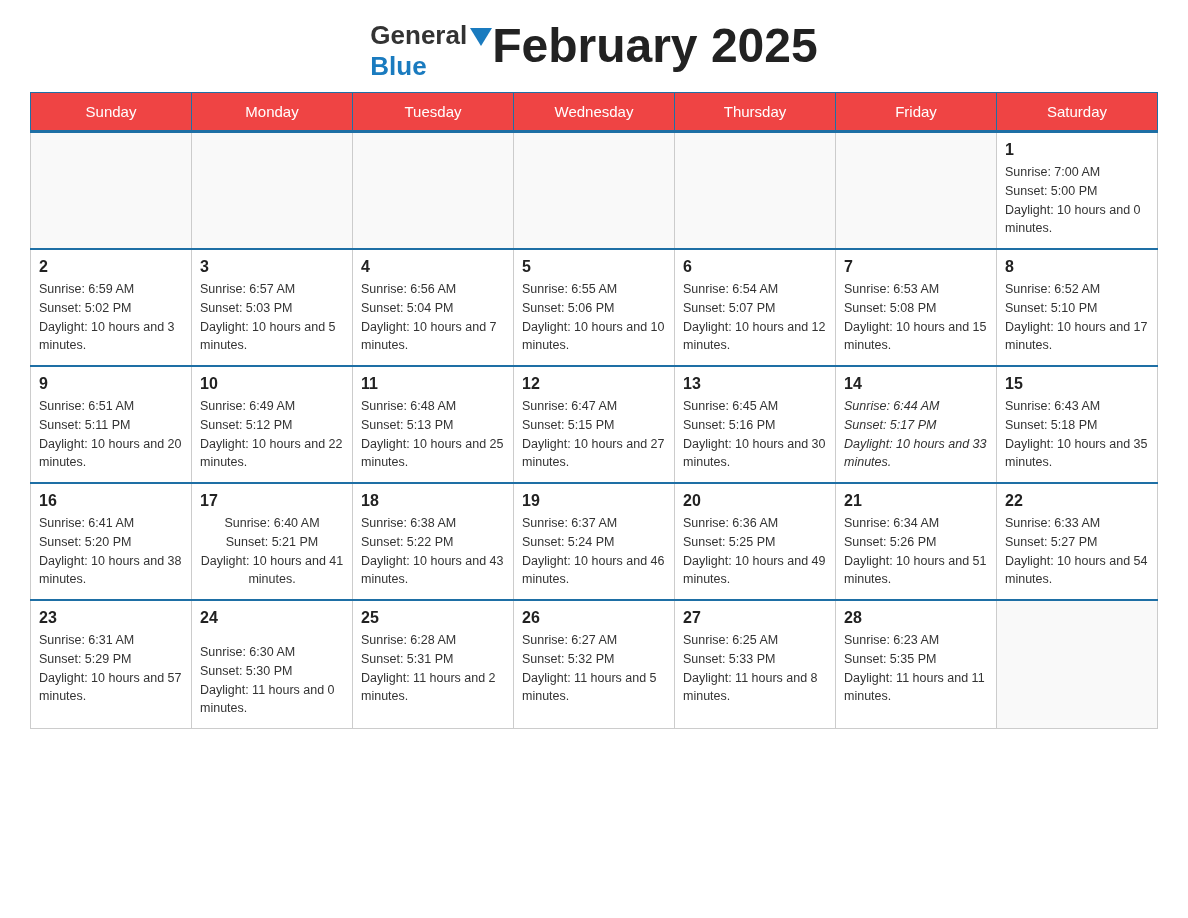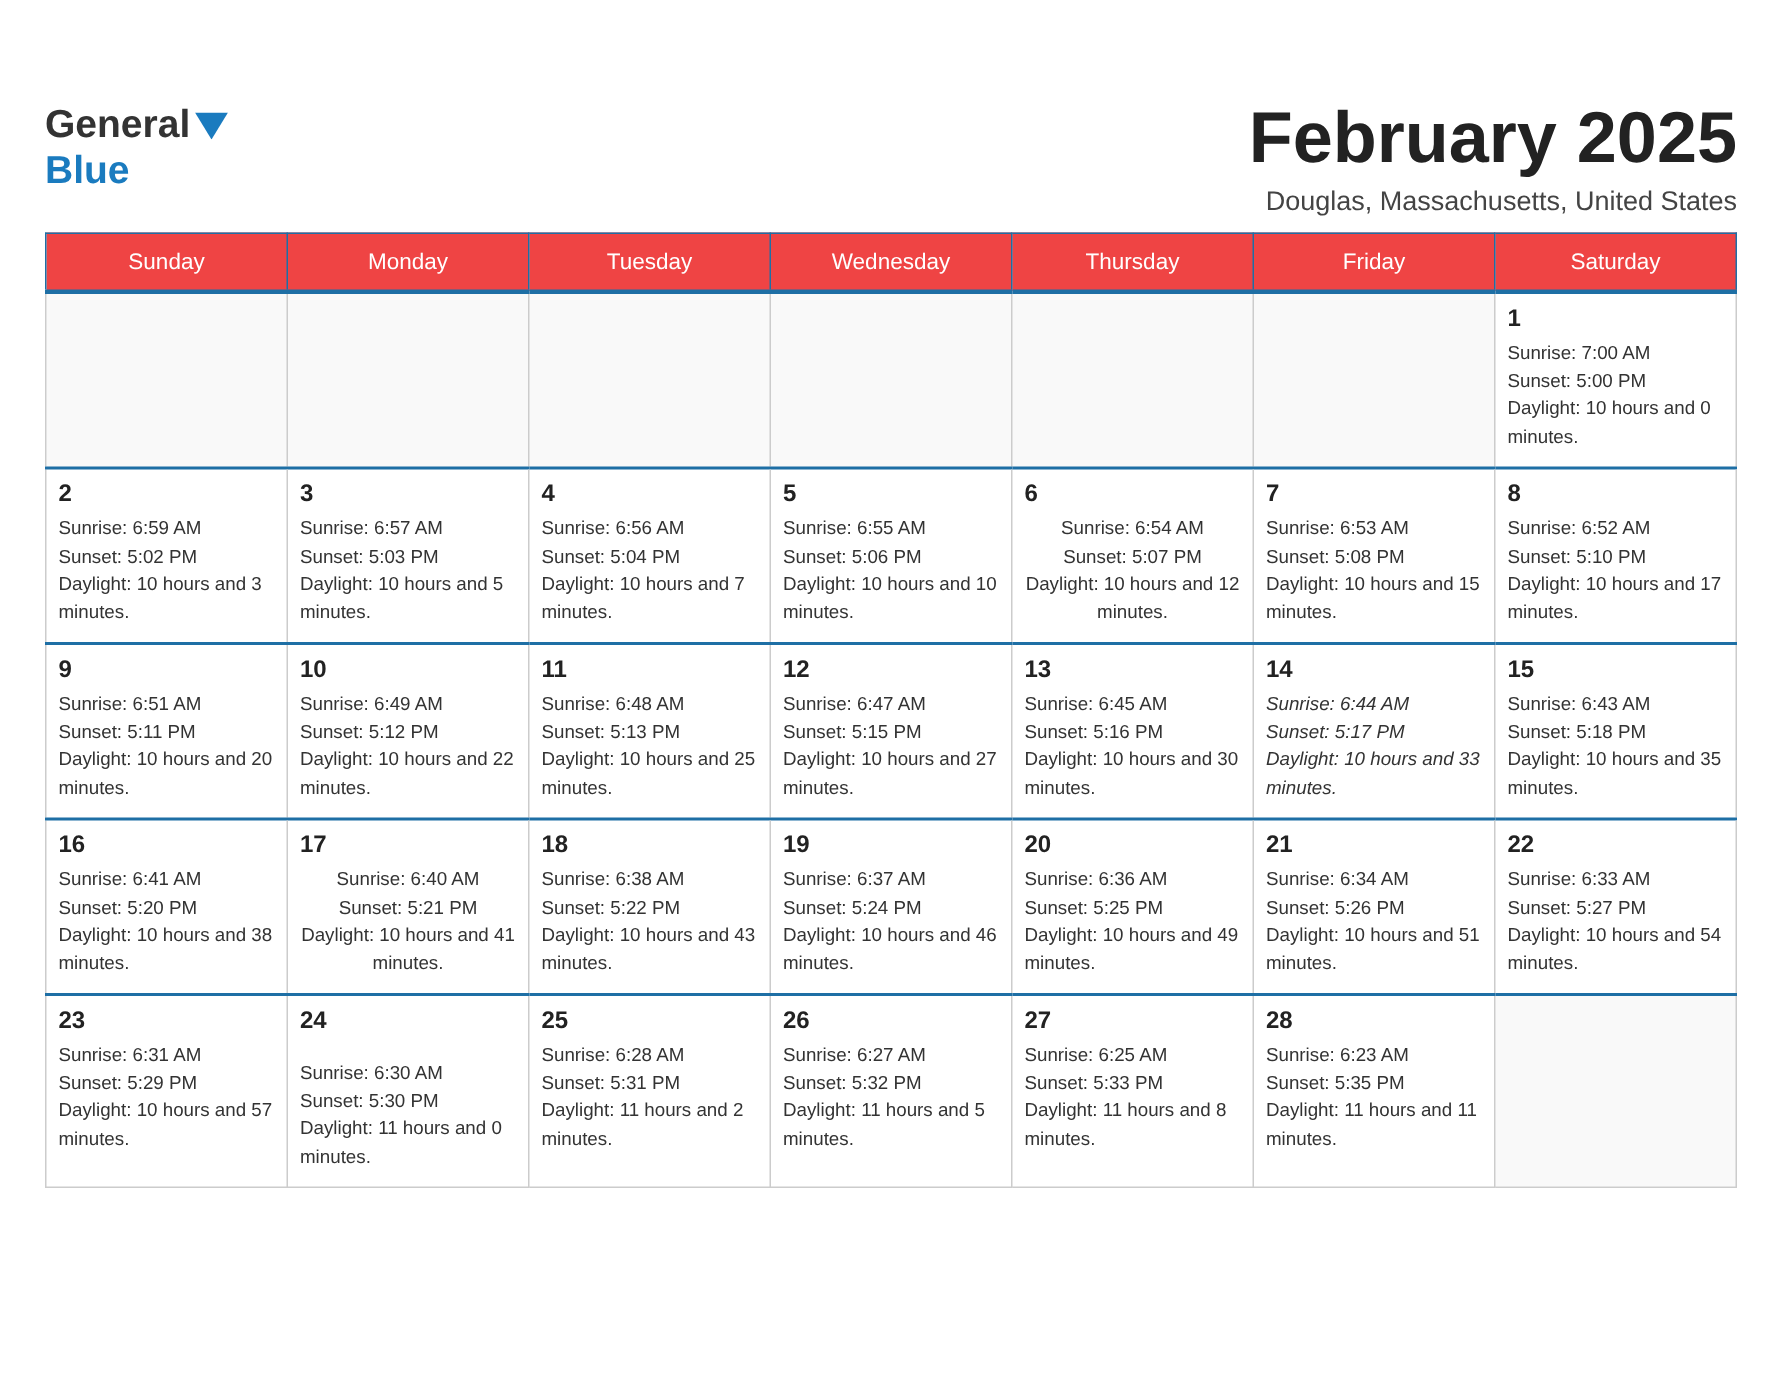--- a/index.html
+++ b/index.html
@@ -5,24 +5,23 @@
     * { box-sizing: border-box; margin: 0; padding: 0; }
     body {
       font-family: Arial, sans-serif;
       background: #fff;
       padding: 20px 30px;
       width: 1188px;
       min-height: 918px;
     }
     .header {
       display: flex;
-      justify-content: space-between;
+      justify-content: center;
       align-items: flex-start;
       margin-bottom: 10px;
-      margin-top: 47px;
     }
     .logo-text-general {
       font-size: 26px;
       font-weight: bold;
       color: #333;
     }
     .logo-text-blue {
       font-size: 26px;
       font-weight: bold;
       color: #1a7bbf;
@@ -103,21 +102,20 @@
       <svg width="22" height="18" viewBox="0 0 22 18" style="margin-left:3px; margin-top:2px;">
         <polygon points="0,0 22,0 11,18" fill="#1a7bbf"></polygon>
       </svg>
     </div>
     <div>
       <span class="logo-text-blue">Blue</span>
     </div>
   </div>
   <div class="title-block">
     <div class="month-title">February 2025</div>
-    <div class="location">Douglas, Massachusetts, United States</div>
   </div>
 </div>
 
 <table class="calendar">
   <thead>
     <tr>
     <th>Sunday</th>
         <th>Monday</th>
         <th>Tuesday</th>
         <th>Wednesday</th>
@@ -161,21 +159,21 @@
 Daylight: 10 hours and 7 minutes.</div>
         </td>
         <td>
           <span class="day-number">5</span>
           <div class="day-info" style="white-space: pre-line;">Sunrise: 6:55 AM
 Sunset: 5:06 PM
 Daylight: 10 hours and 10 minutes.</div>
         </td>
         <td>
           <span class="day-number">6</span>
-          <div class="day-info" style="white-space: pre-line; text-align: center;">Sunrise: 6:54 AM
+          <div class="day-info" style="white-space: pre-line;">Sunrise: 6:54 AM
 Sunset: 5:07 PM
 Daylight: 10 hours and 12 minutes.</div>
         </td>
         <td>
           <span class="day-number">7</span>
           <div class="day-info" style="white-space: pre-line;">Sunrise: 6:53 AM
 Sunset: 5:08 PM
 Daylight: 10 hours and 15 minutes.</div>
         </td>
         <td>

